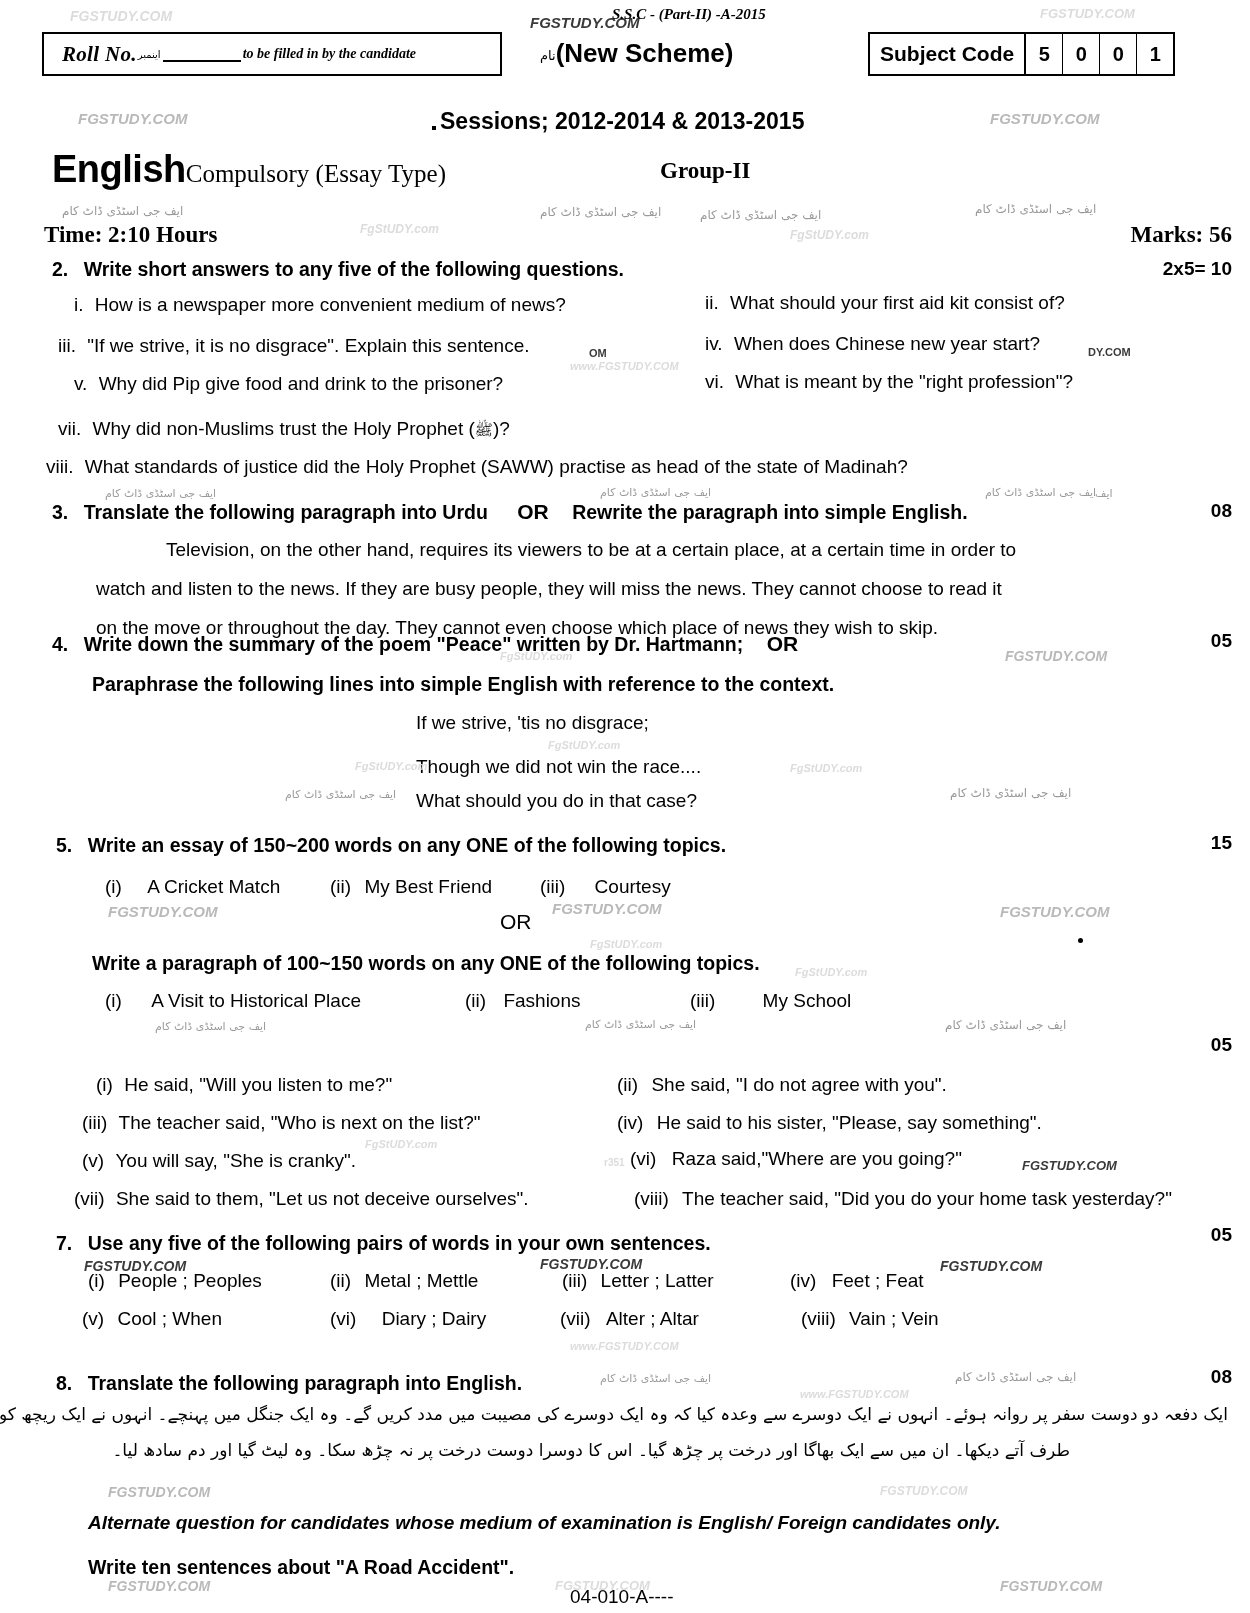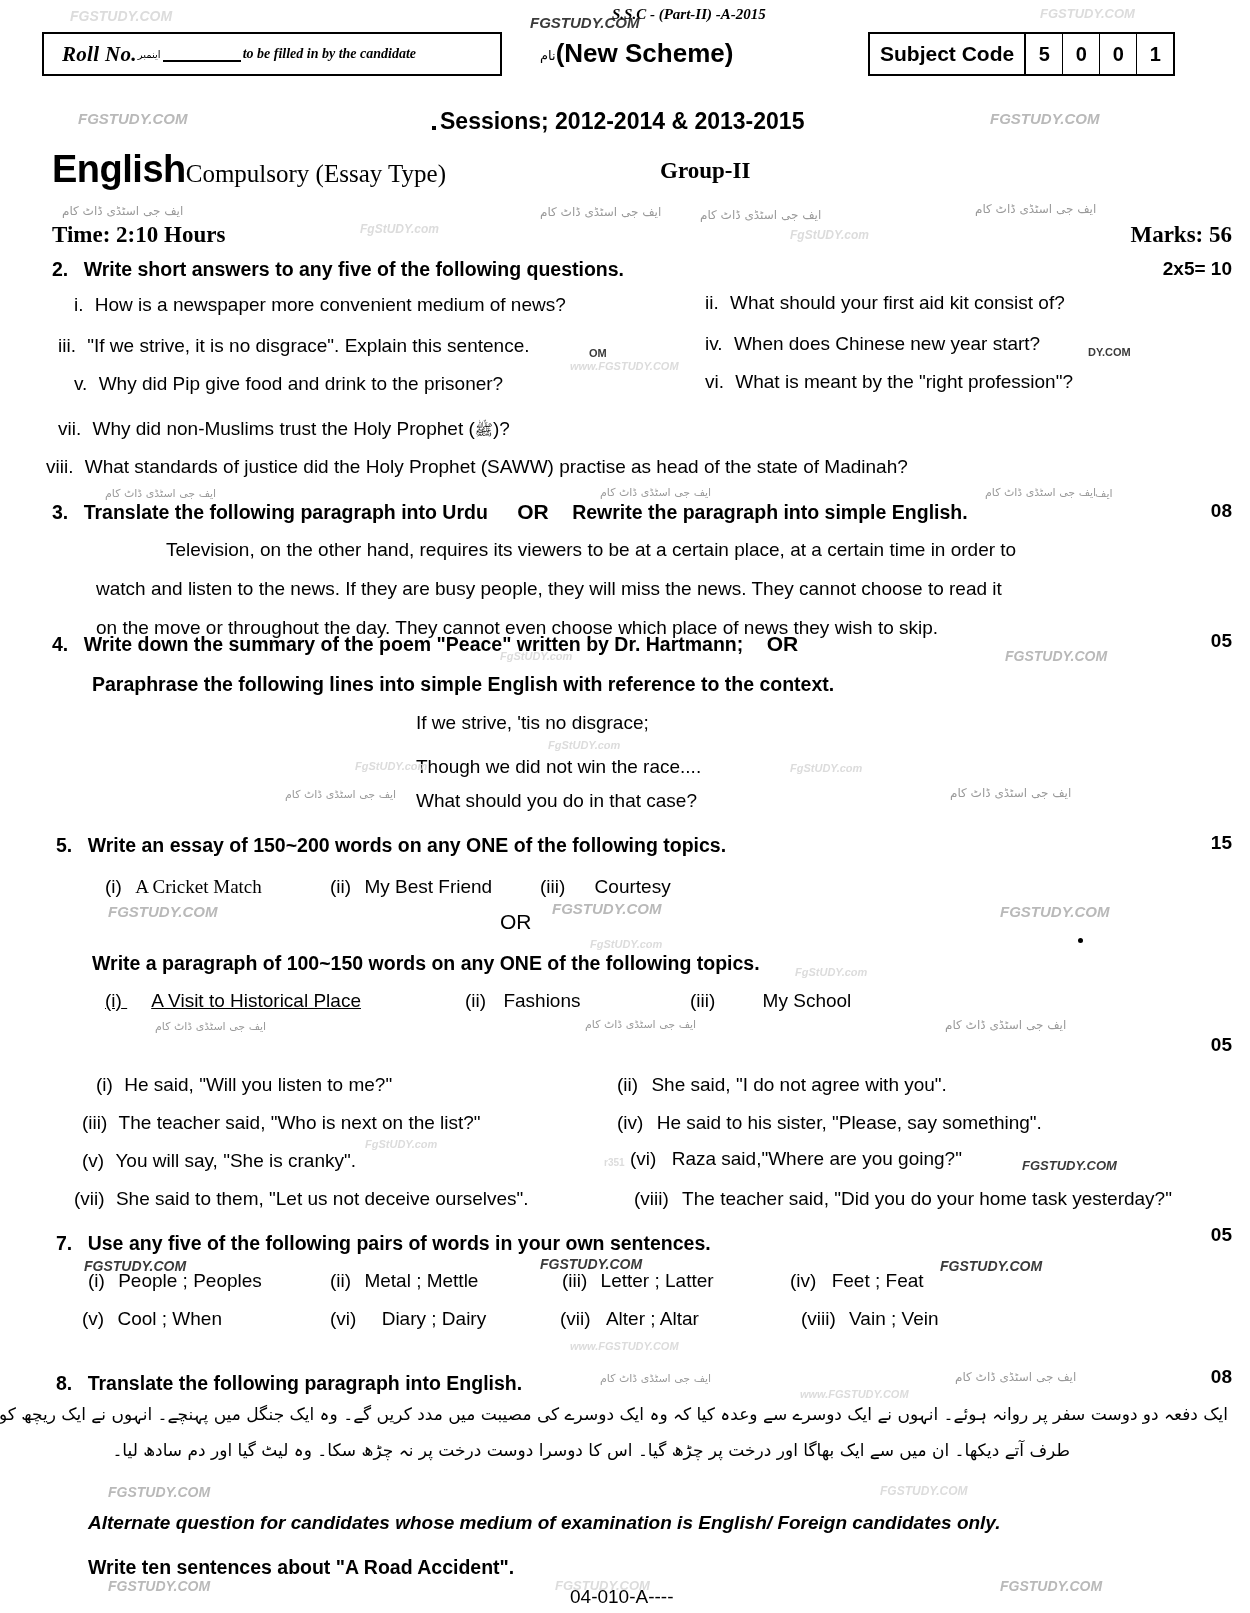--- a/index.html
+++ b/index.html
@@ -176,21 +176,21 @@
     position: absolute;
     left: 660px;
     top: 158px;
     font-size: 23px;
     font-family: "Liberation Serif", serif;
     font-weight: bold;
   }
 
   .timeline {
     position: absolute;
-    left: 52px;
+    left: 44px;
     top: 222px;
     font-size: 23px;
     font-weight: bold;
     font-family: "Liberation Serif", serif;
   }
   .marksline {
     position: absolute;
     right: 18px;
     top: 222px;
     font-size: 23px;
@@ -401,21 +401,21 @@
   <span class="wm urdu light" style="left:950px; top:786px; font-size:12px;">ایف جی اسٹڈی ڈاٹ کام</span>
 
   <div class="q" style="left:56px; top:834px;">
     <span>5.</span>
     <span style="margin-left:10px;">Write an essay of 150~200 words on any ONE of the following topics.</span>
   </div>
   <div class="mark" style="top:832px;">15</div>
 
   <div class="sub" style="left:105px; top:876px;">
     <span>(i)</span>
-    <span style="margin-left:8px;font-family:Liberation Serif, serif;">A Cricket Match</span>
+    <span style="margin-left:20px;">A Cricket Match</span>
   </div>
   <div class="sub" style="left:330px; top:876px;">
     <span>(ii)</span>
     <span style="margin-left:8px;">My Best Friend</span>
   </div>
   <div class="sub" style="left:540px; top:876px;">
     <span>(iii)</span>
     <span style="margin-left:24px;">Courtesy</span>
   </div>
 
@@ -423,21 +423,21 @@
   <span class="wm" style="left:552px; top:900px; font-size:15px;">FGSTUDY.COM</span>
   <span class="wm" style="left:1000px; top:903px; font-size:15px;">FGSTUDY.COM</span>
 
   <div class="or-center" style="left:500px; top:910px;">OR</div>
   <span class="wm faint" style="left:590px; top:938px; font-size:11px;">FgStUDY.com</span>
   <div class="stray-dot" style="left:1078px; top:938px;"></div>
 
   <div class="q" style="left:92px; top:952px;">Write a paragraph of 100~150 words on any ONE of the following topics.</div>
   <span class="wm faint" style="left:795px; top:966px; font-size:11px;">FgStUDY.com</span>
 
-  <div class="sub" style="left:105px; top:990px;text-decoration:underline;">
+  <div class="sub" style="left:105px; top:990px;">
     <span>(i)</span>
     <span style="margin-left:24px;">A Visit to Historical Place</span>
   </div>
   <div class="sub" style="left:465px; top:990px;">
     <span>(ii)</span>
     <span style="margin-left:12px;">Fashions</span>
   </div>
   <div class="sub" style="left:690px; top:990px;">
     <span>(iii)</span>
     <span style="margin-left:42px;">My School</span>

